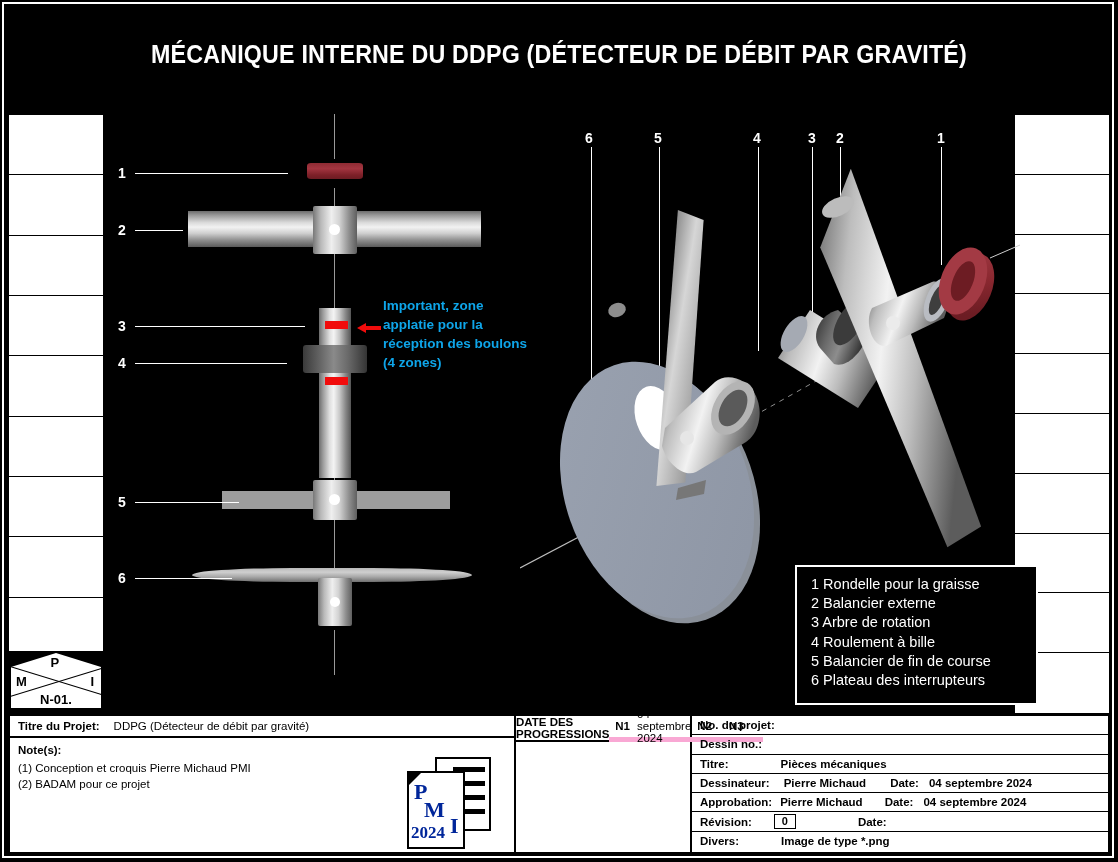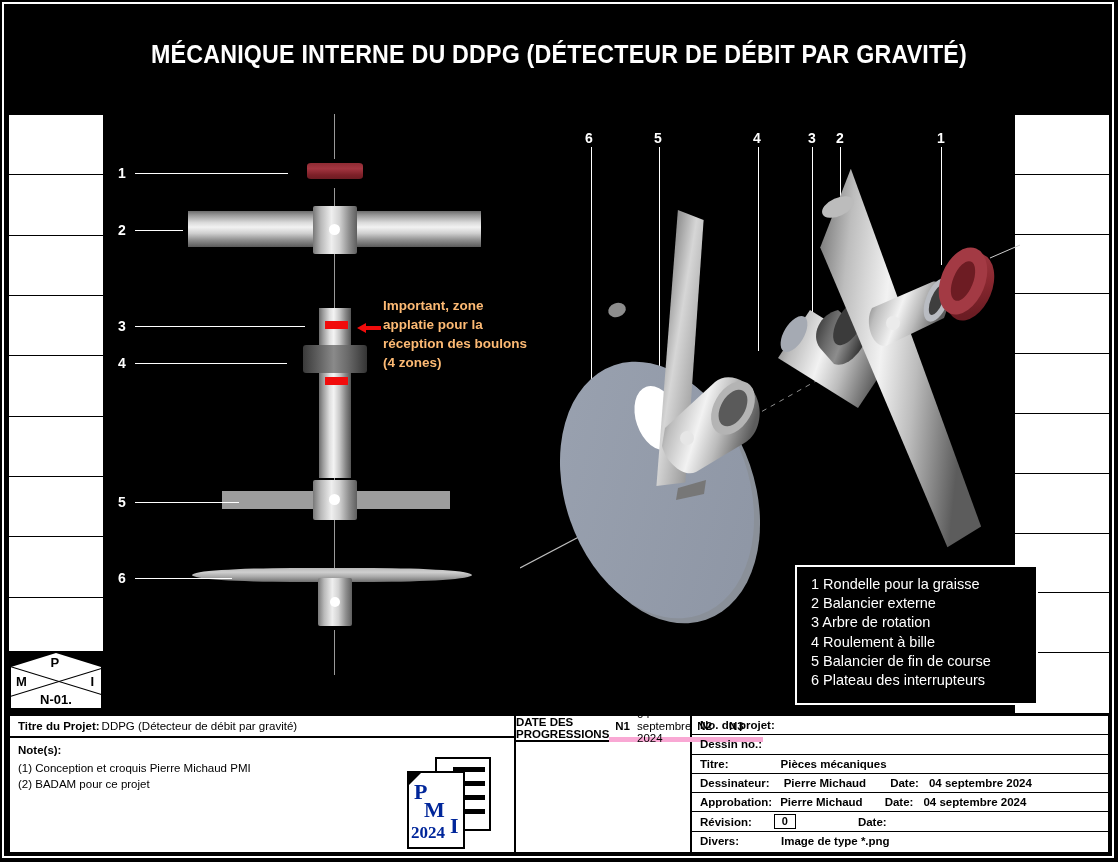--- a/index.html
+++ b/index.html
@@ -50,36 +50,36 @@
   .rod-v{background:linear-gradient(to right,#6c6c6c 0%,#9a9a9a 12%,#dfdfdf 33%,#f4f4f4 46%,#c9c9c9 64%,#858585 84%,#555 100%);}
   .collar{background:linear-gradient(to right,#787878 0%,#b9b9b9 18%,#efefef 42%,#d3d3d3 60%,#8e8e8e 82%,#5f5f5f 100%);border-radius:2px;}
   .hole{position:absolute;background:#fff;border-radius:50%;}
   .washer-red{background:linear-gradient(to bottom,#8e2b33 0%,#a33540 35%,#7d2028 75%,#6d1c23 100%);border-radius:4px/3px;}
   .bearing-dark{background:linear-gradient(to right,#3a3a3a 0%,#5d5d5d 22%,#8a8a8a 48%,#6a6a6a 70%,#343434 100%);border-radius:3px;}
   .flat-red{background:#f10c0c;}
   .bar-grey{background:#9d9d9d;}
   .plate{background:linear-gradient(to bottom,#b9b9b9 0%,#cfcfcf 30%,#a9a9a9 62%,#6f6f6f 100%);}
 
   
-  #red-note{position:absolute;left:383px;top:296px;width:165px;color:#fdba74;font-weight:bold;font-size:13.5px;line-height:19px;font-family:"Liberation Sans",sans-serif;}
+  #red-note{position:absolute;left:383px;top:296px;width:165px;color:#0ea5e9;font-weight:bold;font-size:13.5px;line-height:19px;font-family:"Liberation Sans",sans-serif;}
   #red-arrow{position:absolute;left:357px;top:320px;width:24px;height:12px;}
 
   
   #legend{position:absolute;left:795px;top:565px;width:243px;height:140px;border:2px solid #fff;background:#000;box-sizing:border-box;padding:8px 0 0 14px;}
   #legend li{color:#fff;font-size:14.5px;line-height:19.2px;list-style:none;font-family:"Liberation Sans",sans-serif;white-space:nowrap;}
   #legend ul{margin:0;padding:0;}
 
   
   #titleblock{position:absolute;left:8px;top:714px;width:1102px;height:140px;background:#fff;border:2px solid #000;box-sizing:border-box;display:flex;color:#000;}
   .tb-col{box-sizing:border-box;}
   #tb-left{width:506px;border-right:2px solid #000;display:flex;flex-direction:column;}
   #tb-proj{height:22px;border-bottom:2px solid #000;display:flex;align-items:center;padding-left:8px;box-sizing:border-box;}
   #tb-notes{flex:1;position:relative;padding:6px 0 0 8px;box-sizing:border-box;}
   .lbl{font-size:11.5px;font-weight:bold;}
-  .val{font-size:11.5px;font-weight:normal;margin-left:2px;}
+  .val{font-size:11.5px;font-weight:normal;margin-left:14px;}
   .note-line{font-size:11.5px;line-height:16px;}
 
   #tb-dates{width:176px;border-right:2px solid #000;display:flex;flex-direction:row;}
   .dt-row{height:25.5px;border-bottom:5px solid #f9a8d4;display:flex;align-items:center;padding-left:6px;box-sizing:border-box;font-size:11.5px;}
   .dt-row:last-child{border-bottom:none;}
   .dt-head{justify-content:center;font-weight:bold;font-size:11.5px;padding-left:0;border-bottom:2px solid #000;}
   .dt-key{font-weight:bold;margin-right:7px;}
 
   #tb-right{flex:1;display:flex;flex-direction:column;}
   .rt-row{height:19.3px;border-bottom:1px solid #000;display:flex;align-items:center;padding-left:8px;box-sizing:border-box;font-size:11.5px;}

